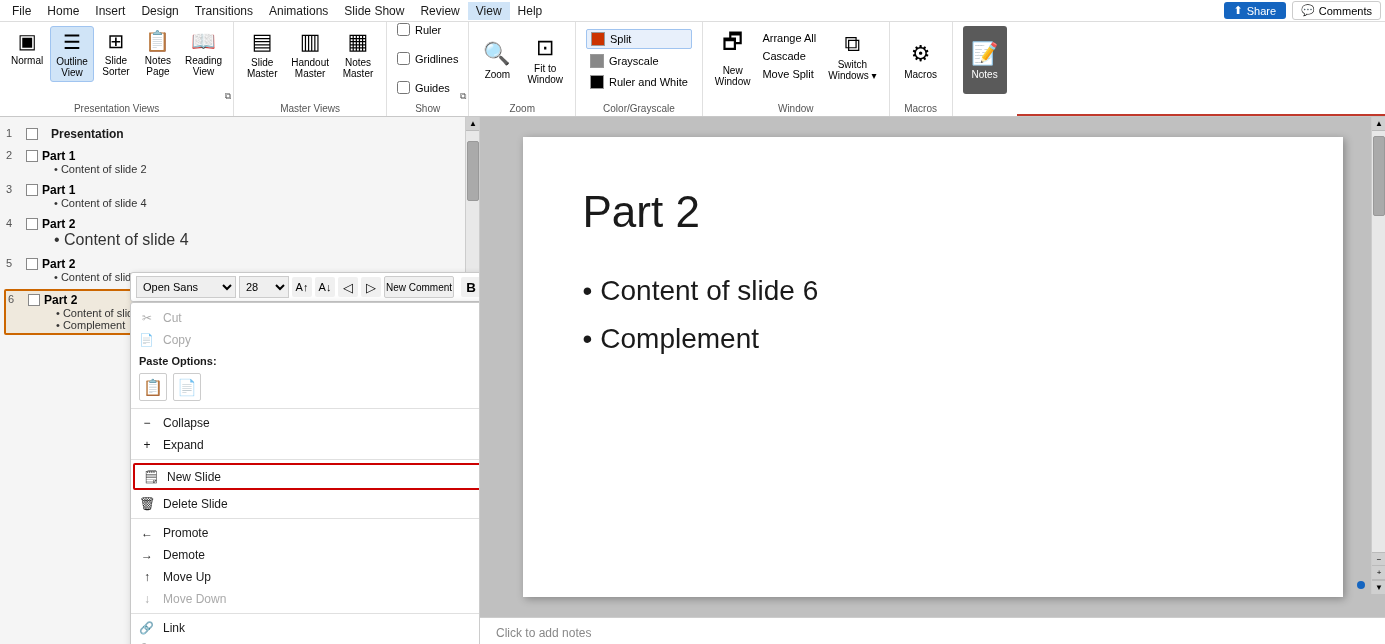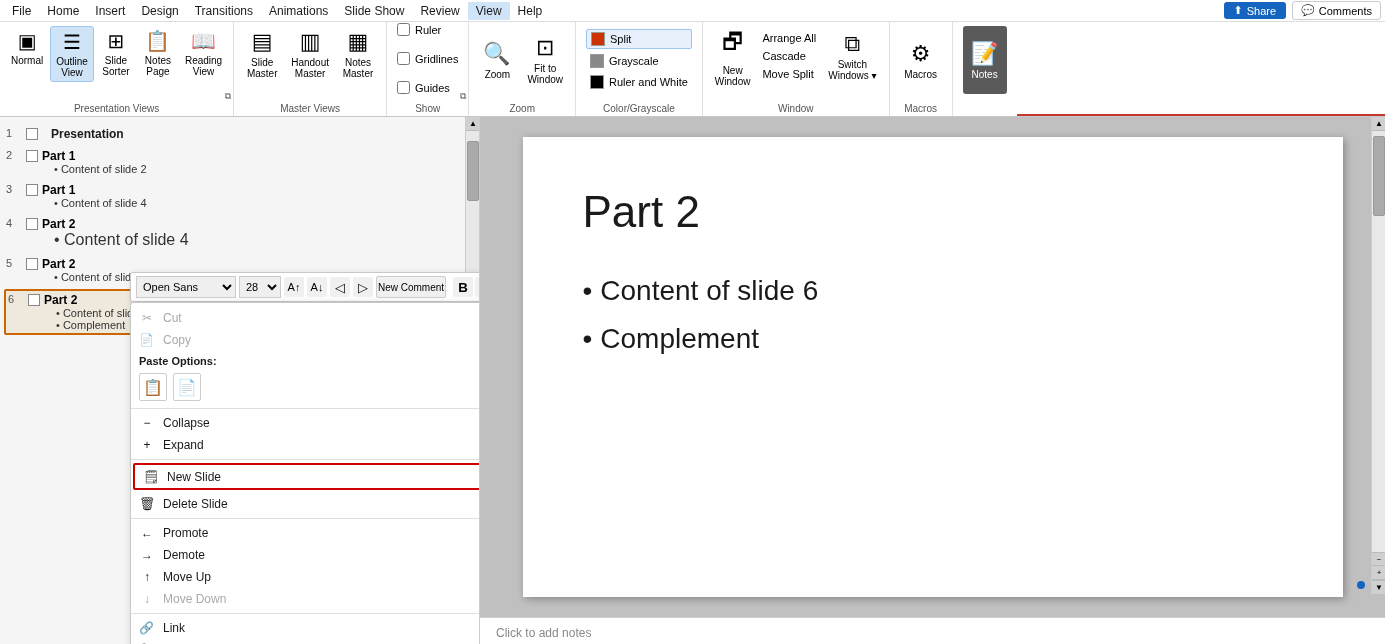--- a/index.html
+++ b/index.html
@@ -224,21 +224,21 @@
         </div>
       </div>
     </div>
 
     <div style="position:absolute;top:155px;left:130px;z-index:100;">
 
       <div style="background:#fff;border:1px solid #c8c8c8;border-radius:3px;padding:3px 5px;display:flex;align-items:center;gap:3px;box-shadow:2px 2px 6px rgba(0,0,0,0.2);margin-bottom:0;">
         <select style="font-size:11px;border:1px solid #ccc;padding:1px 2px;height:22px;width:100px;">
           <option>Open Sans</option>
         </select>
-        <select style="font-size:11px;border:1px solid #ccc;padding:1px 2px;height:22px;width:42px;">
+        <select style="font-size:11px;border:1px solid #ccc;padding:1px 2px;height:22px;width:50px;">
           <option>28</option>
         </select>
         <button style="width:20px;height:20px;border:1px solid transparent;cursor:pointer;font-size:11px;border-radius:2px;background:#f0f0f0;display:flex;align-items:center;justify-content:center;">A↑</button>
         <button style="width:20px;height:20px;border:1px solid transparent;cursor:pointer;font-size:11px;border-radius:2px;background:#f0f0f0;display:flex;align-items:center;justify-content:center;">A↓</button>
         <button style="width:20px;height:20px;border:1px solid transparent;cursor:pointer;font-size:13px;border-radius:2px;background:#f0f0f0;">◁</button>
         <button style="width:20px;height:20px;border:1px solid transparent;cursor:pointer;font-size:13px;border-radius:2px;background:#f0f0f0;">▷</button>
         <button style="width:70px;height:22px;border:1px solid #ccc;cursor:pointer;font-size:10px;border-radius:2px;background:#f0f0f0;">New Comment</button>
         <div style="display:flex;align-items:center;gap:2px;margin-left:4px;">
           <button style="width:20px;height:20px;font-weight:bold;border:1px solid transparent;cursor:pointer;border-radius:2px;background:#f0f0f0;">B</button>
           <button style="width:20px;height:20px;font-style:italic;border:1px solid transparent;cursor:pointer;border-radius:2px;background:#f0f0f0;">I</button>

